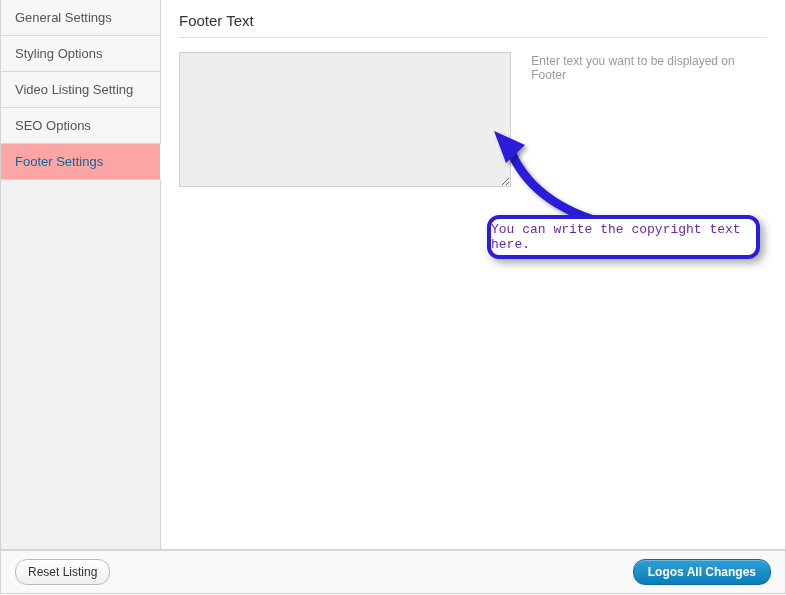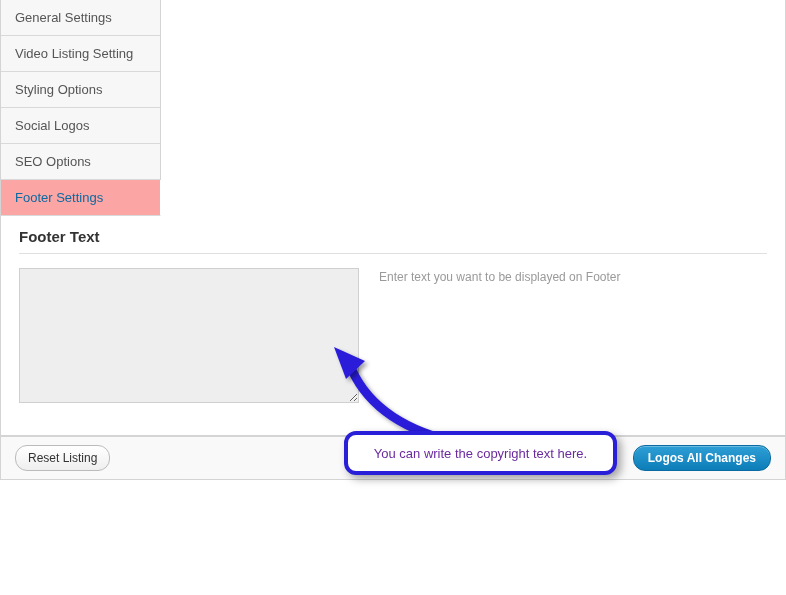--- a/index.html
+++ b/index.html
@@ -7,24 +7,23 @@
     font-family: "Helvetica Neue", Arial, sans-serif;
     background: #ffffff;
     width: 786px;
     height: 595px;
     position: relative;
     overflow: hidden;
   }
   .container {
     display: flex;
     width: 100%;
-    height: 436px;
+    height: 550px;
     border: 1px solid #d4d4d4;
     border-top: none;
-    flex-direction: column;
   }
   .sidebar {
     width: 160px;
     background: #f1f1f1;
     border-right: 1px solid #d4d4d4;
   }
   .sidebar-item {
     padding: 10px 14px;
     font-size: 13px;
     color: #555;
@@ -38,21 +37,21 @@
     border-right: 1px solid #ffffff;
     margin-right: -1px;
   }
   .main {
     flex: 1;
     padding: 6px 18px 18px 18px;
     position: relative;
   }
   .section-title {
     font-size: 15px;
-    font-weight: bold;
+    font-weight: normal;
     color: #333;
     padding: 6px 0 8px 0;
     border-bottom: 1px solid #e0e0e0;
     margin-bottom: 14px;
   }
   .field-row {
     display: flex;
     gap: 20px;
   }
   .footer-textarea {
@@ -66,32 +65,33 @@
     padding: 6px;
   }
   .helper-text {
     font-size: 12px;
     color: #9a9a9a;
     padding-top: 2px;
   }
   .callout {
     position: absolute;
     top: 215px;
-    left: 343px;
+    left: 326px;
     width: 273px;
     height: 44px;
     border: 4px solid #2a1fd9;
     border-radius: 12px;
     background: #ffffff;
     display: flex;
     align-items: center;
     justify-content: center;
     font-size: 13px;
     color: #6a2a9e;
     box-shadow: 4px 4px 8px rgba(0,0,0,0.35);
+    font-family: Liberation Mono, monospace;
   }
   .arrow-svg {
     position: absolute;
     top: 125px;
     left: 330px;
     width: 160px;
     height: 110px;
     pointer-events: none;
   }
   .bottom-bar {
@@ -125,23 +125,22 @@
     cursor: pointer;
     box-shadow: inset 0 1px 0 rgba(255,255,255,0.3);
   }
 </style>
 </head>
 <body>
 
 <div class="container">
   <div class="sidebar">
     <div class="sidebar-item">General Settings</div>
+    <div class="sidebar-item">Styling Options</div>
     <div class="sidebar-item">Video Listing Setting</div>
-    <div class="sidebar-item">Styling Options</div>
-    <div class="sidebar-item">Social Logos</div>
     <div class="sidebar-item">SEO Options</div>
     <div class="sidebar-item active">Footer Settings</div>
   </div>
 
   <div class="main">
     <div class="section-title">Footer Text</div>
     <div class="field-row">
       <textarea class="footer-textarea" style=""></textarea>
       <div class="helper-text">Enter text you want to be displayed on Footer</div>
     </div>

